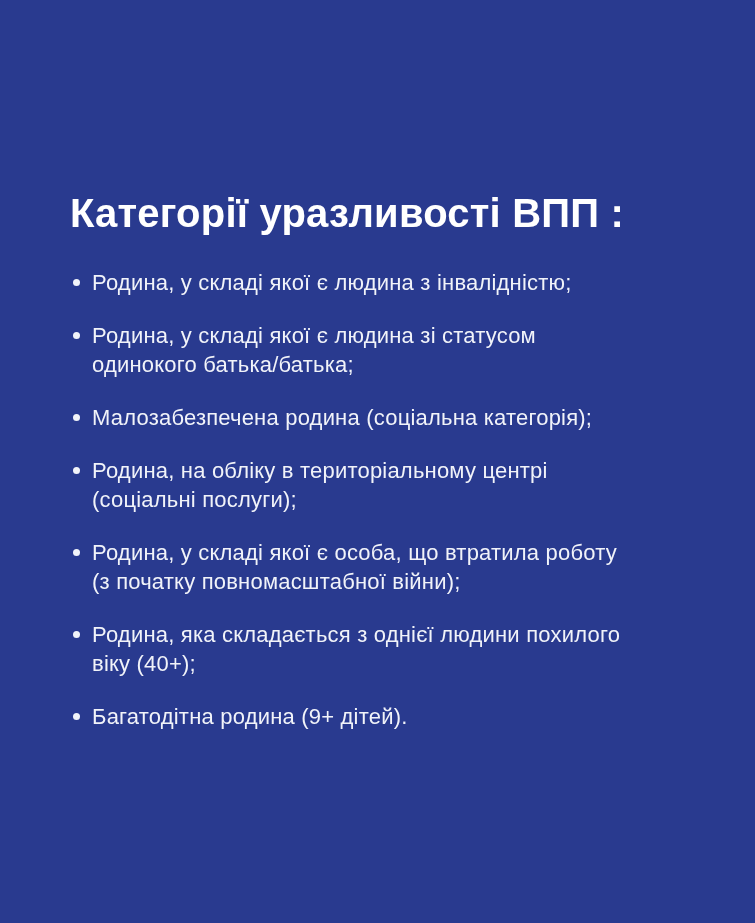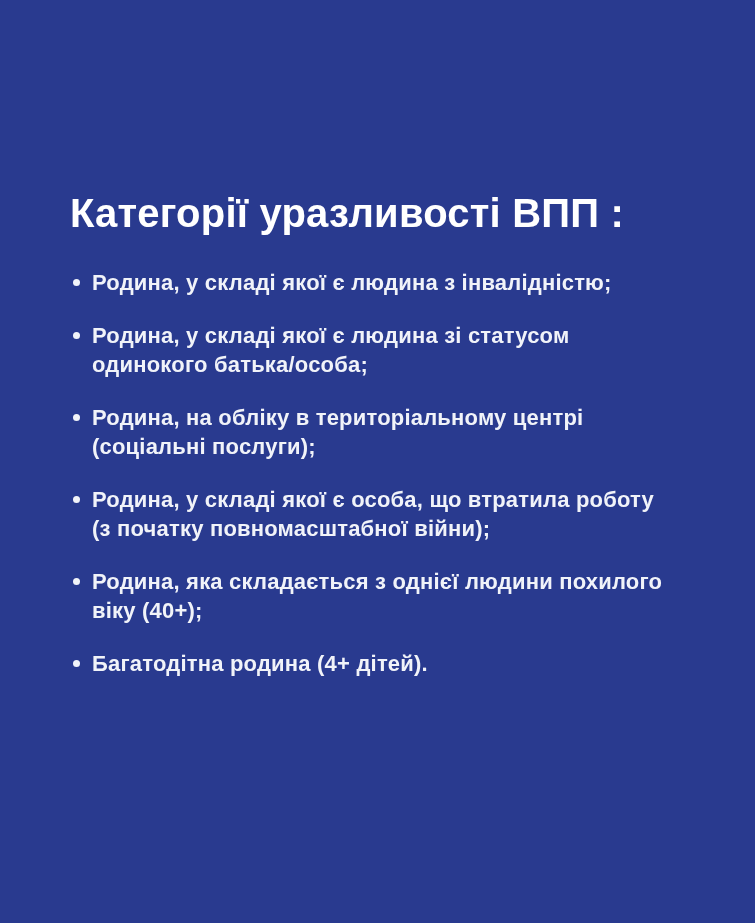--- a/index.html
+++ b/index.html
@@ -24,21 +24,20 @@
     line-height: 46px;
     font-weight: 700;
     letter-spacing: 0.2px;
     color: #ffffff;
   }
   .bullets {
     margin: 0;
     padding: 0;
     list-style: none;
     max-width: 625px;
-    font-weight: bold;
   }
   .bullets li {
     position: relative;
     padding-left: 22px;
     margin-bottom: 24px;
     font-size: 22px;
     line-height: 29px;
     letter-spacing: 0.2px;
     white-space: pre-line;
     color: #f1f3f9;
@@ -55,22 +54,23 @@
   }
 </style>
 </head>
 <body style="background: rgb(41, 58, 143);">
 
 <div class="slide">
   <h1 class="title" style="color: rgb(255, 255, 255);">Категорії уразливості ВПП :</h1>
   <ul class="bullets">
       <li>Родина, у складі якої є людина з інвалідністю;</li>
       <li>Родина, у складі якої є людина зі статусом
-одинокого батька/особа;</li>
+одинокого батька/батька;</li>
+      <li>Малозабезпечена родина (соціальна категорія);</li>
       <li>Родина, на обліку в територіальному центрі
 (соціальні послуги);</li>
       <li>Родина, у складі якої є особа, що втратила роботу
 (з початку повномасштабної війни);</li>
       <li>Родина, яка складається з однієї людини похилого
 віку (40+);</li>
-      <li>Багатодітна родина (4+ дітей).</li>
+      <li>Багатодітна родина (9+ дітей).</li>
     </ul>
 </div>
 
 </body></html>

